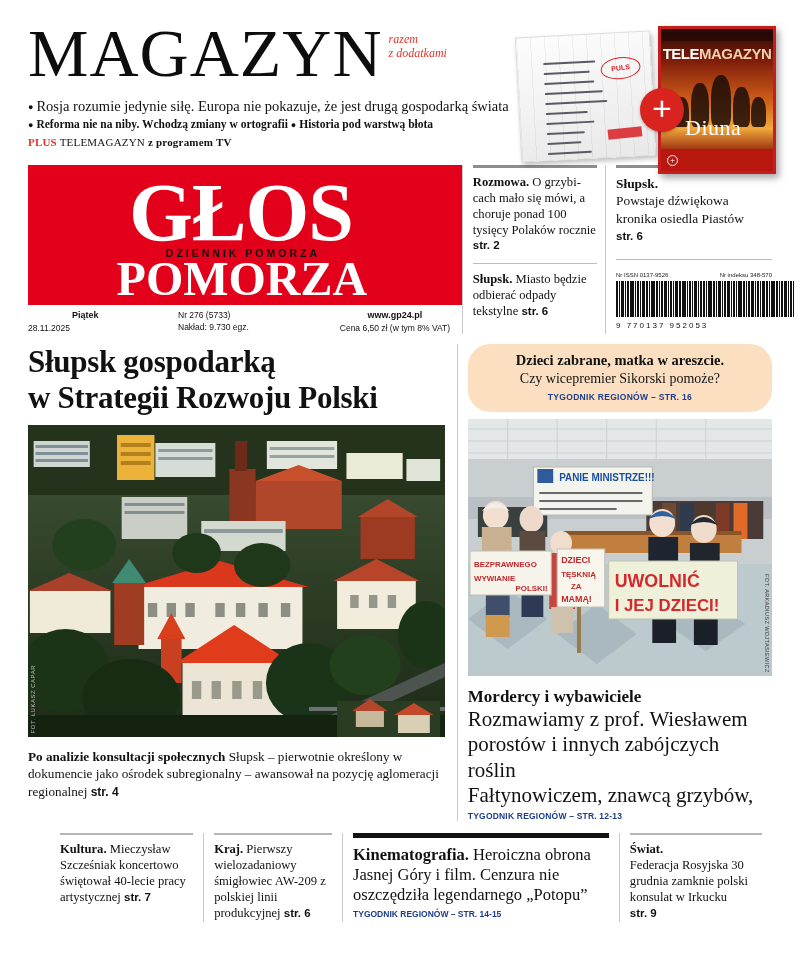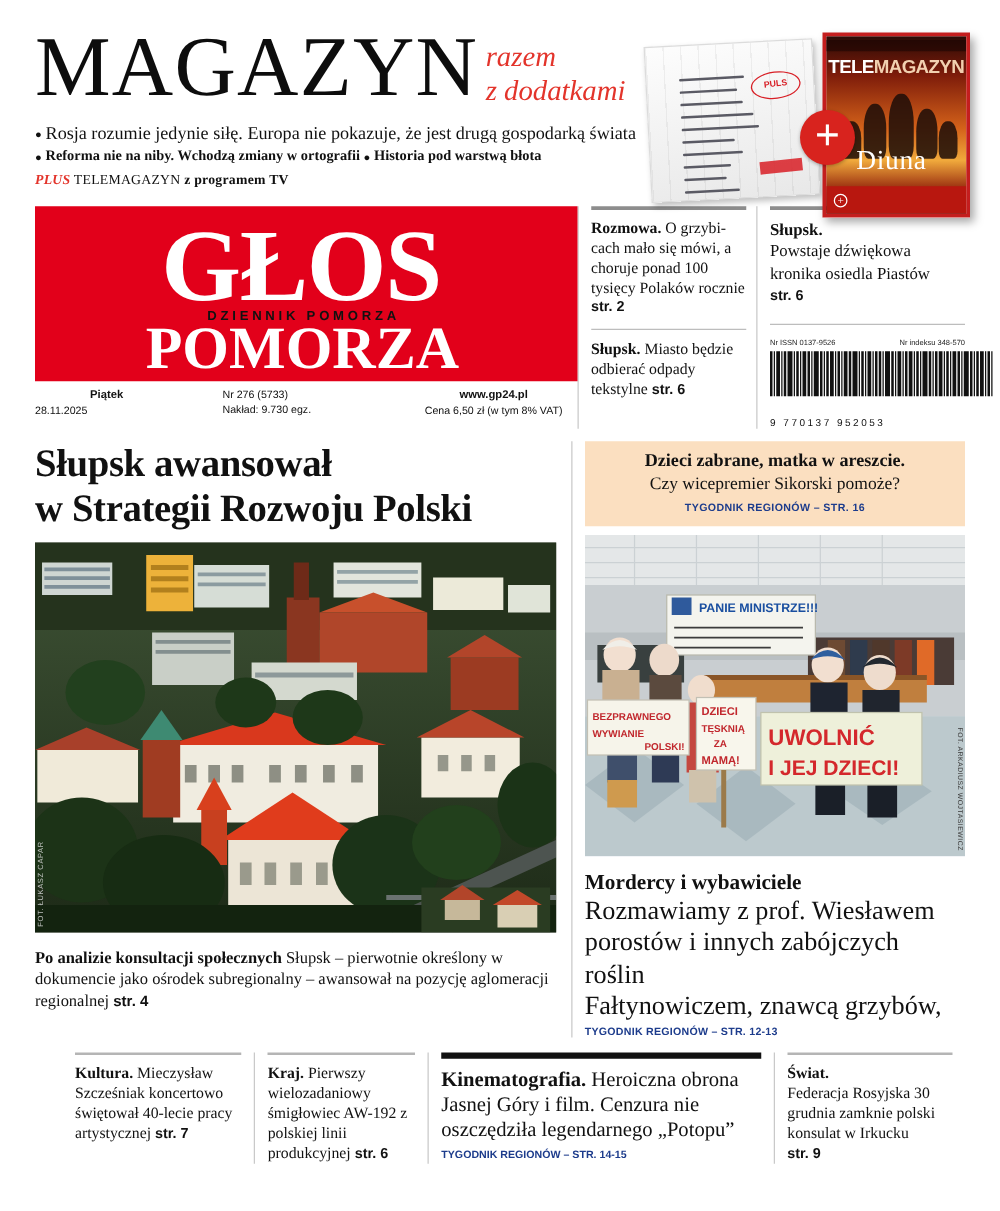--- a/index.html
+++ b/index.html
@@ -16,28 +16,28 @@
   
   .promo { position:relative; height:165px; padding-top:22px; }
   .mag-word {
     font-family:"Liberation Serif", serif;
     font-size:68px; line-height:0.92; letter-spacing:1px;
     font-weight:400; color:#0d0d0d; display:inline-block;
     vertical-align:top;
   }
   .mag-razem {
     display:inline-block; vertical-align:top; margin-left:6px; margin-top:10px;
-    color:#e3342b; font-style:italic; font-size:23px; line-height:1.18;
+    color:#e3342b; font-style:italic; font-size:12px; line-height:1.18;
     font-family:"Liberation Serif", serif;
   }
   .promo-lines { margin-top:12px; }
   .pline1 { font-size:14.5px; line-height:1.25; }
   .pline2 { font-size:11.5px; line-height:1.35; margin-top:2px; font-weight:600;}
   .pline3 { font-size:11px; margin-top:4px; letter-spacing:.2px; }
-  .pline3 .plus { color:#e3342b; font-style:italic; font-weight:700; }
+  .pline3 .plus { color:#e3342b; font-weight:700; }
   .pline3 .bold { font-weight:700; }
   .bullet { font-size:9px; vertical-align:middle; margin-right:3px; }
 
   
   .covers { position:absolute; right:-28px; top:20px; width:300px; height:160px; }
   .paper-stack {
     position:absolute; left:18px; top:14px; width:135px; height:125px;
     background:linear-gradient(170deg,#fdfdfd,#e8e8e8);
     transform:rotate(-3deg);
     box-shadow:2px 3px 5px rgba(0,0,0,.25);
@@ -120,42 +120,42 @@
   .teaser-big { font-size:13.4px; line-height:1.3; }
 
   
   .barcode-wrap { margin-top:12px; }
   .bc-labels { display:flex; justify-content:space-between;
     font-family:"Liberation Sans", sans-serif; font-size:6px; color:#222; margin-bottom:3px;}
   .bc-row { display:flex; align-items:flex-end; gap:8px; }
   .bc-main { height:36px; display:flex; align-items:flex-end; }
   .bc-main i { display:block; background:#111; height:36px; margin-right:1px; }
   .bc-digits { font-family:"Liberation Sans", sans-serif; font-size:8px;
-    letter-spacing:2px; margin-top:17px; }
+    letter-spacing:2px; margin-top:4px; }
 
   
   .main-row { display:flex; margin-top:10px; }
   .col-left { width:445px; padding-right:12px; }
   .col-right { width:327px; padding-left:10px; border-left:1px solid #c9c9c9; }
 
   .headline { font-size:31px; line-height:1.14; font-weight:700; letter-spacing:-0.3px; }
   .photo-main {
     position:relative; margin-top:10px; height:312px; overflow:hidden;
     background:#14210f;
   }
   .photo-credit-v {
     position:absolute; left:2px; bottom:4px; writing-mode:vertical-rl;
     transform:rotate(180deg); color:#d8d8d8; font-size:6px; letter-spacing:.5px;
     font-family:"Liberation Sans", sans-serif; opacity:.85;
   }
   .lead { margin-top:11px; font-size:13.2px; line-height:1.32; }
   .lead b { font-weight:700; }
   .lead .pg { font-family:"Liberation Sans", sans-serif; font-weight:700; font-size:12px; }
 
-  .peach { background:#fbdfc0; padding:8px 10px 10px; }
+  .peach { background:#fbdfc0; padding:8px 10px 10px;border-radius:22px; }
   .peach-h1 { text-align:center; font-weight:700; font-size:14.5px; line-height:1.2; }
   .peach-h2 { text-align:center; font-size:14px; line-height:1.25; }
   .peach-kicker { text-align:center; margin-top:5px;
     font-family:"Liberation Sans", sans-serif; font-weight:700; font-size:8.5px;
     color:#1d3c8c; letter-spacing:.3px; }
   .photo-protest { position:relative; margin-top:7px; height:257px; overflow:hidden; background:#cfd8dd;}
   .photo-credit-v2 {
     position:absolute; right:2px; bottom:4px; writing-mode:vertical-rl;
     color:#3a3a3a; font-size:5.5px; letter-spacing:.4px;
     font-family:"Liberation Sans", sans-serif;
@@ -355,21 +355,21 @@
 
         </div>
       </div>
     </div>
   </div>
 
   <div class="main-row">
 
     <div class="col-left">
       <div class="headline">
-        <div>Słupsk awansował</div>
+        <div>Słupsk gospodarką</div>
         <div>w Strategii Rozwoju Polski</div>
       </div>
 
       <div class="photo-main">
         <svg viewBox="0 0 445 312" preserveAspectRatio="none" style="width:100%;height:100%;display:block">
           <defs>
             <linearGradient id="sky" x1="0" y1="0" x2="0" y2="1">
               <stop offset="0" stop-color="#3f5336"></stop>
                 <stop offset="1" stop-color="#1d2a17"></stop>
             </linearGradient>
@@ -571,21 +571,21 @@
   <div class="bottom-row">
     <div class="bt w1">
       <div class="bt-bar"></div>
       <div class="bt-txt">
         <b>Kultura.</b><span> Mieczysław Szcześniak koncertowo świętował 40-lecie pracy artystycznej </span><span class="pg">str. 7</span>
       </div>
     </div>
     <div class="bt w2">
       <div class="bt-bar"></div>
       <div class="bt-txt">
-        <b>Kraj.</b><span> Pierwszy wielozadaniowy śmigłowiec AW-192 z polskiej linii produkcyjnej </span><span class="pg">str. 6</span>
+        <b>Kraj.</b><span> Pierwszy wielozadaniowy śmigłowiec AW-209 z polskiej linii produkcyjnej </span><span class="pg">str. 6</span>
       </div>
     </div>
     <div class="bt w3">
       <div class="bt-bar dark"></div>
       <div class="bt-txt" style="font-size:16.5px;line-height:1.22">
         <b>Kinematografia.</b><span> Heroiczna obrona Jasnej Góry i film. Cenzura nie oszczędziła legendarnego „Potopu”</span>
       </div>
       <div class="bt-kicker">TYGODNIK REGIONÓW – STR. 14-15</div>
     </div>
     <div class="bt w4">

